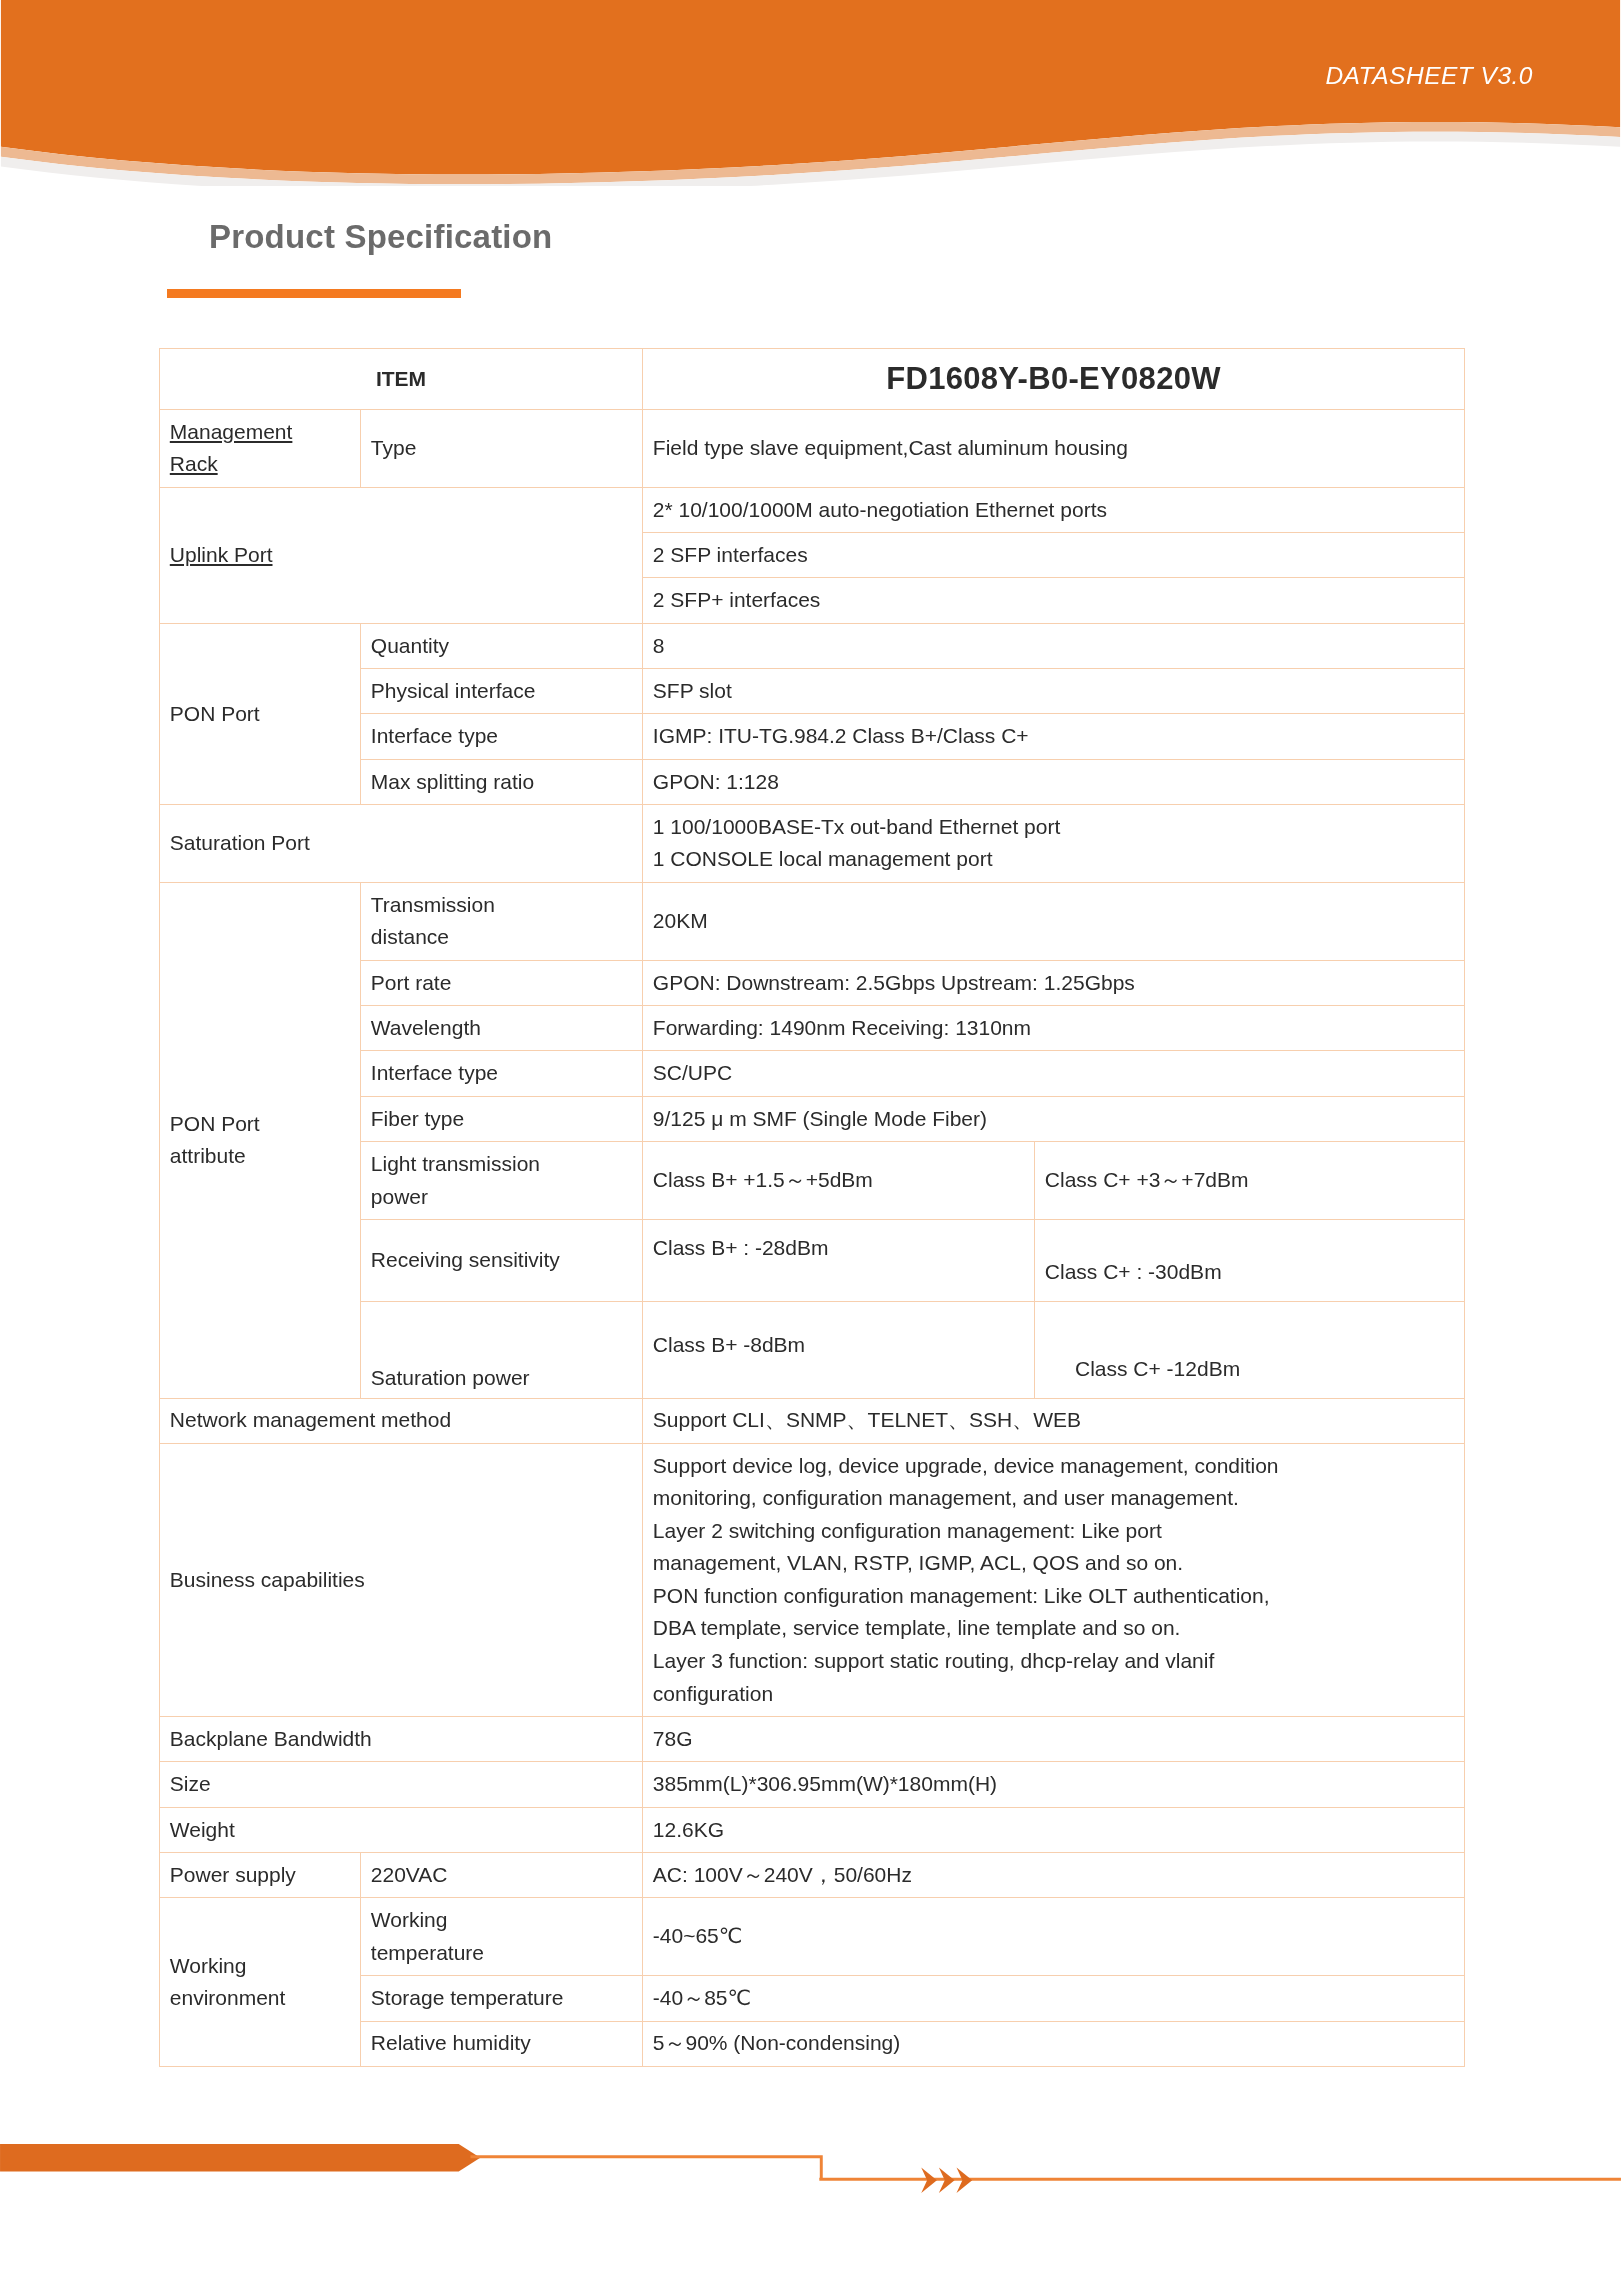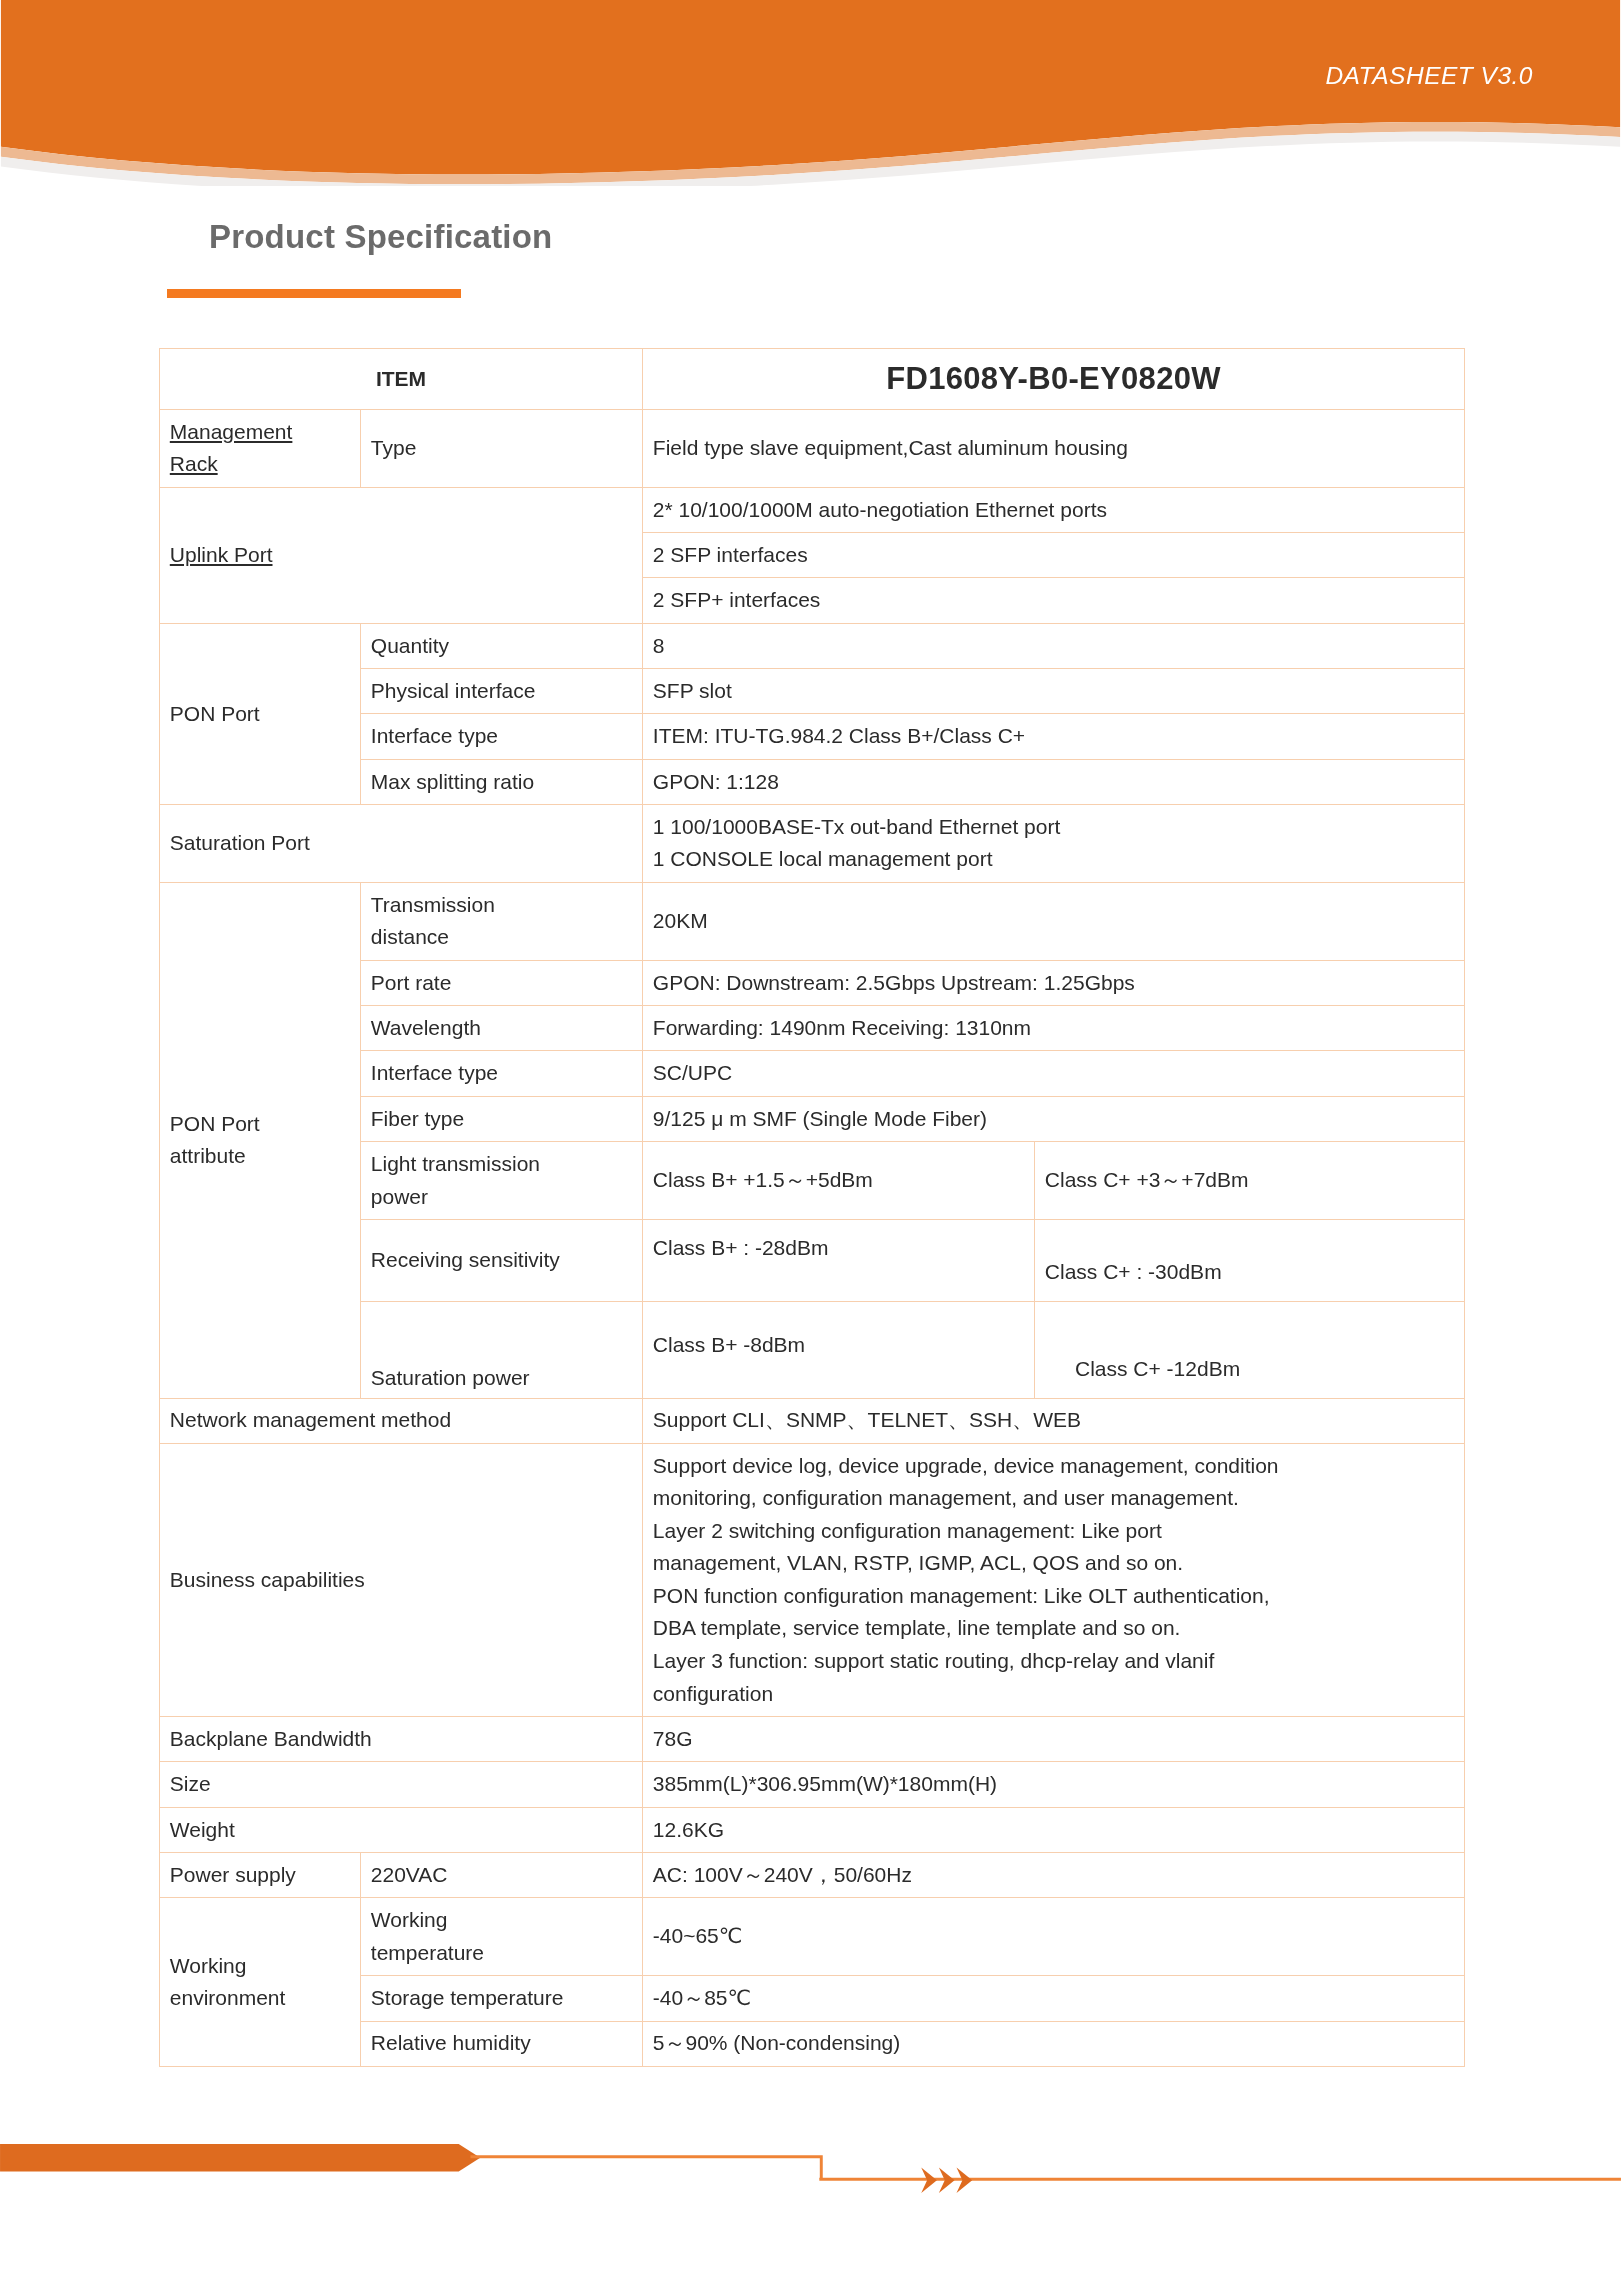--- a/index.html
+++ b/index.html
@@ -124,21 +124,21 @@
     <td rowspan="4">PON Port</td>
     <td>Quantity</td>
     <td colspan="2">8</td>
   </tr>
   <tr>
     <td>Physical interface</td>
     <td colspan="2">SFP slot</td>
   </tr>
   <tr>
     <td>Interface type</td>
-    <td colspan="2">ITEM:    ITU-TG.984.2 Class B+/Class C+</td>
+    <td colspan="2">IGMP:    ITU-TG.984.2 Class B+/Class C+</td>
   </tr>
   <tr>
     <td>Max splitting ratio</td>
     <td colspan="2">GPON:    1:128</td>
   </tr>
 
   <tr>
     <td colspan="2">Saturation Port</td>
     <td colspan="2" class="mid-lines">
       <span class="biz-line">1    100/1000BASE-Tx out-band Ethernet port</span>

